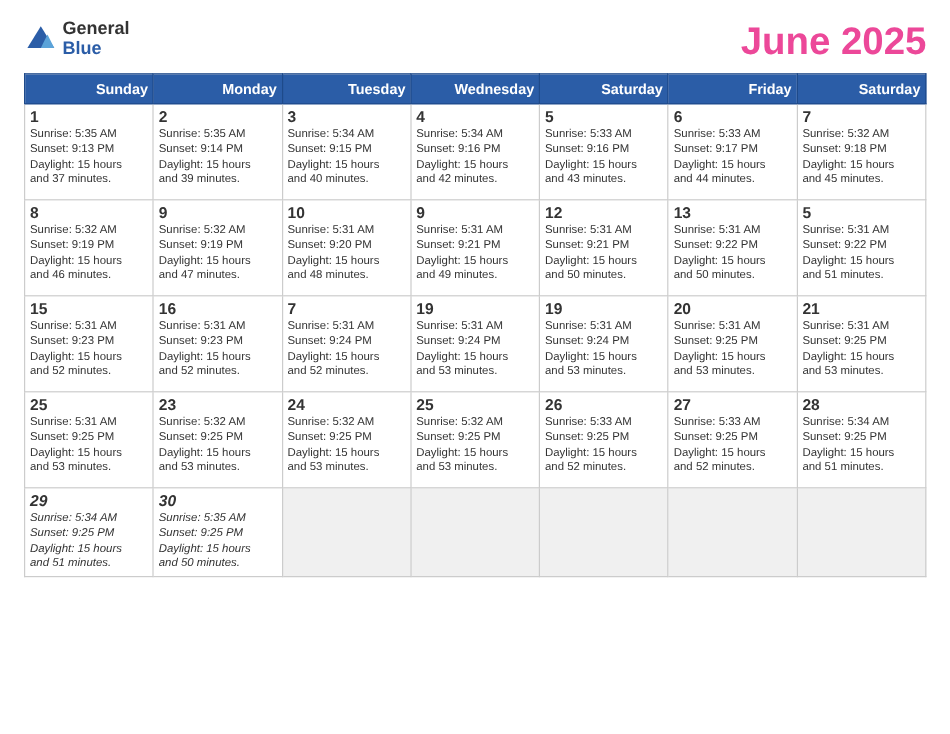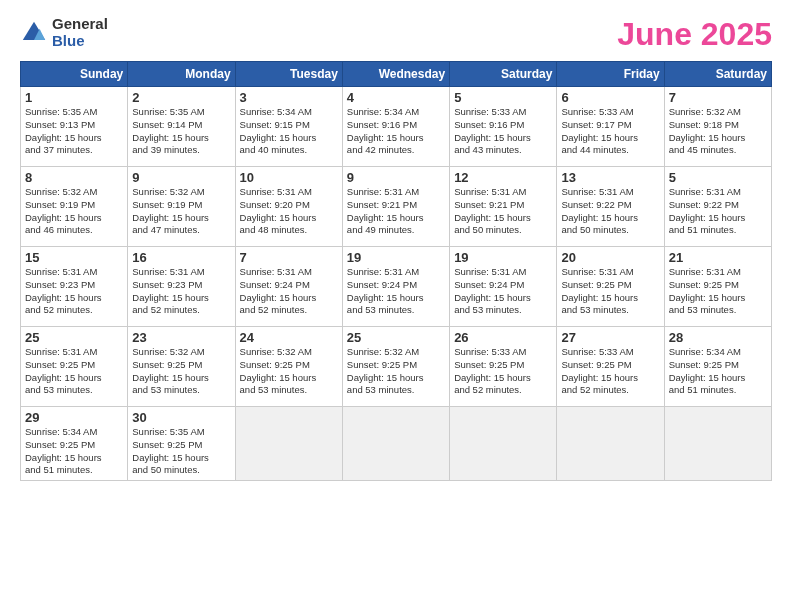--- a/index.html
+++ b/index.html
@@ -90,20 +90,21 @@
       display: block;
       margin-bottom: 1px;
     }
     .day-info {
       font-size: 9.5px;
       color: #333;
       line-height: 1.35;
     }
     .last-row td {
       height: 68px;
+      font-style: italic;
     }
   </style>
 </head>
 <body>
 
 <div class="page">
   <div class="header">
     <div class="logo">
       <svg class="logo-icon" viewBox="0 0 40 40">
         <polygon points="20,4 36,30 4,30" fill="#2b5da7"></polygon>

